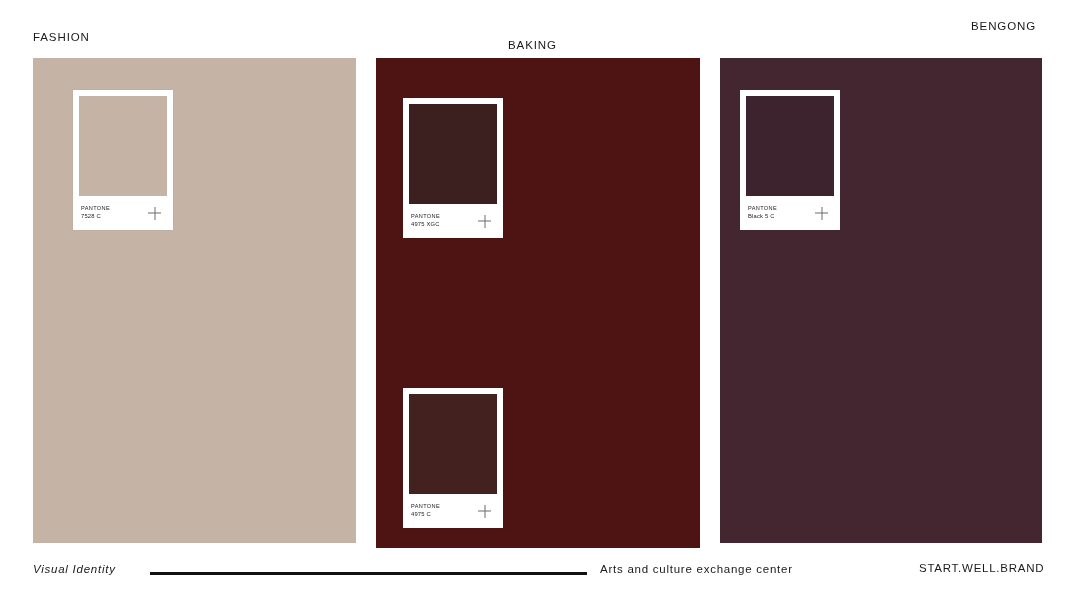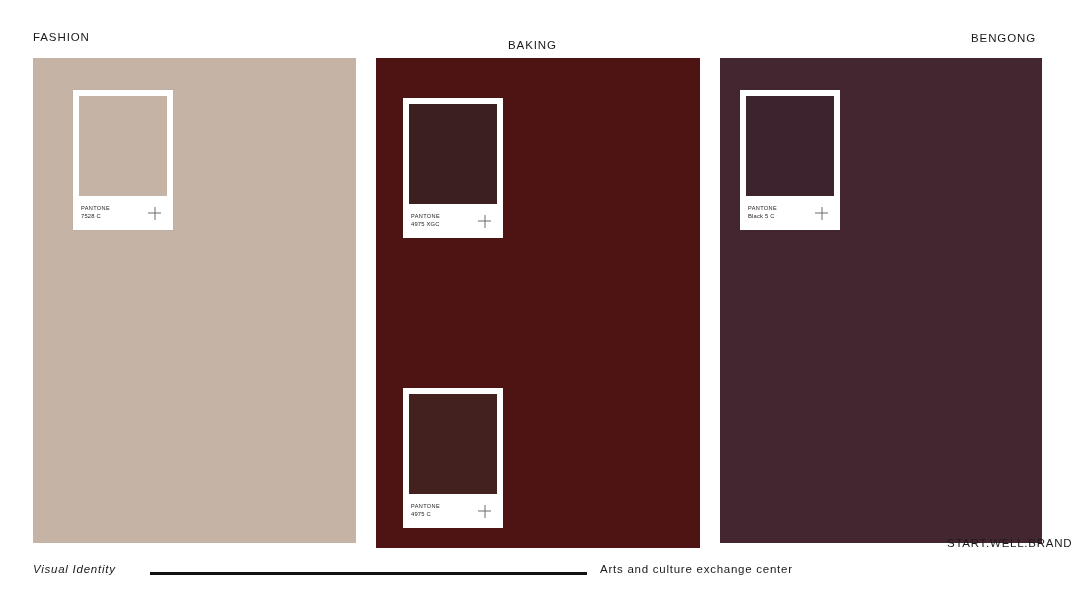--- a/index.html
+++ b/index.html
@@ -27,21 +27,21 @@
   .header-label {
     position: absolute;
     font-size: 11.5px;
     letter-spacing: 0.9px;
     color: #1a1a1a;
     font-weight: 400;
     white-space: nowrap;
   }
   #hdr-fashion { left: 33px;  top: 31px; }
   #hdr-baking  { left: 508px; top: 31px; margin-top: 8px; }
-  #hdr-bengong { left: 971px; top: 32px; }
+  #hdr-bengong { left: 971px; top: 20px; }
 
   
   .panel {
     position: absolute;
   }
   #panel-fashion {
     left: 33px;  top: 58px;  width: 323px; height: 485px;
   }
   #panel-baking {
     left: 376px; top: 58px;  width: 324px; height: 490px;
@@ -120,21 +120,21 @@
   
   .footer-text {
     position: absolute;
     font-size: 11.5px;
     letter-spacing: 0.75px;
     color: #1a1a1a;
     white-space: nowrap;
   }
   #ftr-left   { left: 33px;  top: 563px; font-style: italic; }
   #ftr-center { left: 600px; top: 563px; text-align: right; }
-  #ftr-right  { left: 919px; top: 537px; margin-left: 28px; }
+  #ftr-right  { left: 919px; top: 562px; }
 
   .footer-rule {
     position: absolute;
     left: 150px;
     top: 572px;
     width: 437px;
     height: 3px;
     background: #111111;
   }
 </style>

